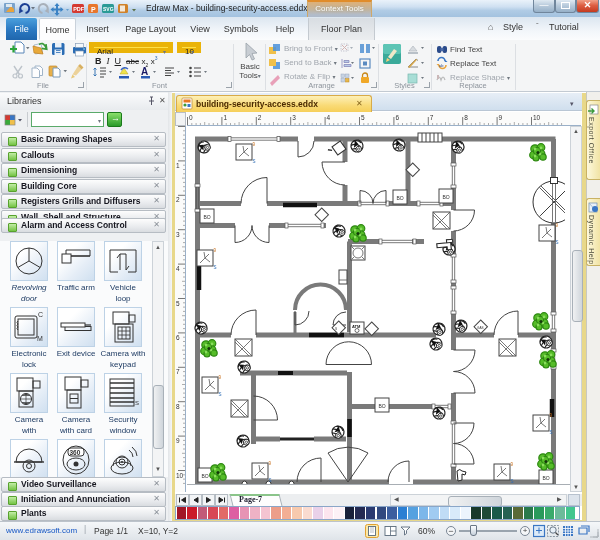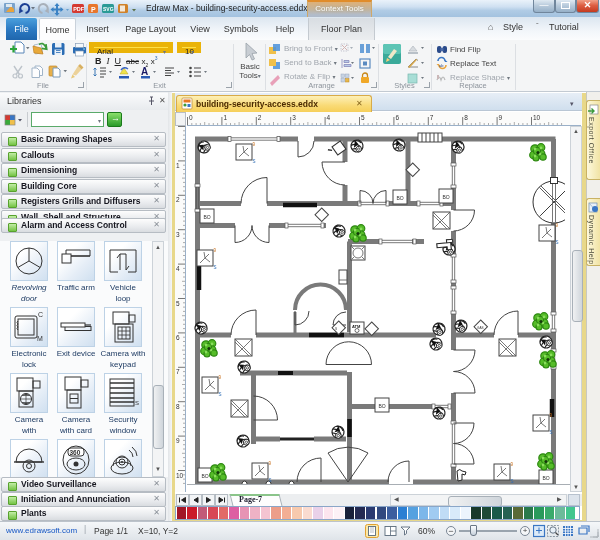--- a/index.html
+++ b/index.html
@@ -83,21 +83,21 @@
 <div class="abs" style="left:536px;top:21px;font-size:8px;color:#666;">ˇ</div>
 <div class="abs" style="left:549px;top:22px;font-size:9px;color:#333;">Tutorial</div>
 <div id="ribbon" class="abs"></div>
 <div class="gsep" style="left:86px;"></div>
 <div class="gsep" style="left:233px;"></div>
 <div class="gsep" style="left:265px;"></div>
 <div class="gsep" style="left:378px;"></div>
 <div class="gsep" style="left:431px;"></div>
 <div class="gsep" style="left:515px;"></div>
 <div class="glabel" style="left:0px;width:86px;">File</div>
-<div class="glabel" style="left:86px;width:147px;">Exit</div>
+<div class="glabel" style="left:86px;width:147px;">Font</div>
 <div class="glabel" style="left:265px;width:113px;">Arrange</div>
 <div class="glabel" style="left:378px;width:53px;">Styles</div>
 <div class="glabel" style="left:431px;width:84px;">Replace</div>
 <svg class="abs" style="left:6px;top:41px" width="82" height="40" viewBox="0 0 82 40">
 <path d="M9 1 h6 l3 3 v8 h-9 z" fill="#fff" stroke="#5a87b8" stroke-width="1"></path>
     <path d="M4 8 h7 M7.5 4.5 v7" stroke="#2aa43a" stroke-width="2.2"></path>
     <path d="M20 6 l3.5 0 -1.75 2.2z" fill="#707880"></path>
 <path d="M28 4 l7 -1.5 1.5 9 -7 1.5 z" fill="#f4f8fb" stroke="#9ab0c4" stroke-width="0.8"></path>
     <path d="M27 5 l8 2 2 6 -9 -1z" fill="#e8a93a" stroke="#c08020" stroke-width="0.7"></path>
     <path d="M33 3.5 q4 -2.5 6 1.5 l1.5 3 m-0.5 -5 l0.8 5.2 -5 -0.8" fill="none" stroke="#3a9a3a" stroke-width="1.6"></path>
@@ -232,21 +232,21 @@
       <path d="M9.5 2 l2 2 -3 0z" fill="#3a76c4"></path>
       <path d="M10 7 a3.5 3.5 0 0 1 -7 0" stroke="#e8a33d" stroke-width="1.6" fill="none"></path>
       <path d="M2.5 8 l-2 -2 3 0z" fill="#e8a33d"></path>
       <text x="3" y="9" font-size="4" fill="#2a4a8a" font-family="Liberation Sans">ab</text>
     </g>
 <g transform="translate(0,28)" opacity="0.55">
       <path d="M1 8 q2 -6 4 0 q2 -6 4 0" stroke="#888" stroke-width="1.2" fill="none"></path>
       <rect x="1" y="3" width="2" height="4" fill="#a88"></rect>
     </g>
 </svg>
-<div class="rtx" style="left:450px;top:45px;">Find Flip</div>
+<div class="rtx" style="left:450px;top:45px;">Find Text</div>
 <div class="rtx" style="left:450px;top:59px;">Replace Text</div>
 <div class="rtx gray" style="left:450px;top:73px;">Replace Shape <span class="dd">▾</span></div>
 <div class="abs" style="left:78px;top:82px;width:5px;height:5px;border-right:1px solid #9aa2aa;border-bottom:1px solid #9aa2aa;font-size:0;"></div>
 <div class="abs" style="left:226px;top:82px;width:5px;height:5px;border-right:1px solid #9aa2aa;border-bottom:1px solid #9aa2aa;font-size:0;"></div>
 <div class="abs" style="left:371px;top:82px;width:5px;height:5px;border-right:1px solid #9aa2aa;border-bottom:1px solid #9aa2aa;font-size:0;"></div>
 <div class="abs" style="left:424px;top:82px;width:5px;height:5px;border-right:1px solid #9aa2aa;border-bottom:1px solid #9aa2aa;font-size:0;"></div>
 <div id="sidebar" class="abs"></div>
 <div id="splitter" class="abs"></div>
 <div class="abs lib-hdr">
     <span style="position:absolute;left:7px;top:3px;">Libraries</span>

